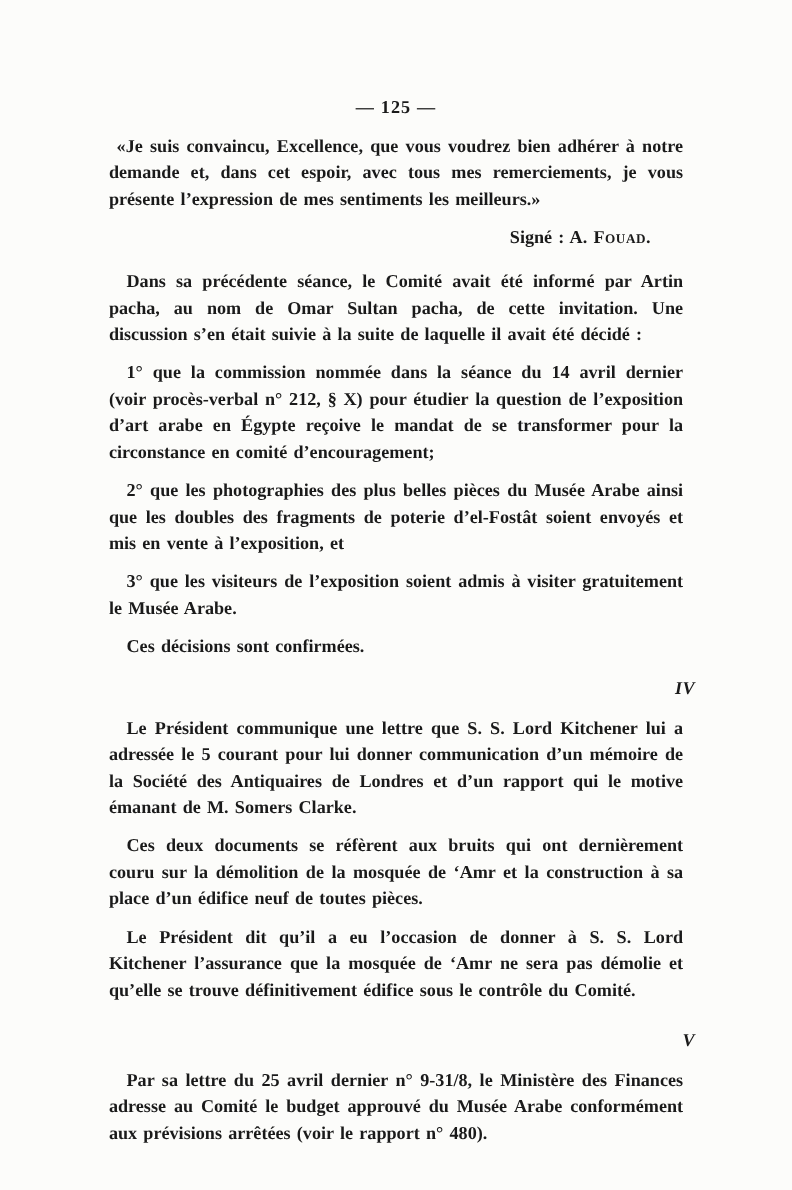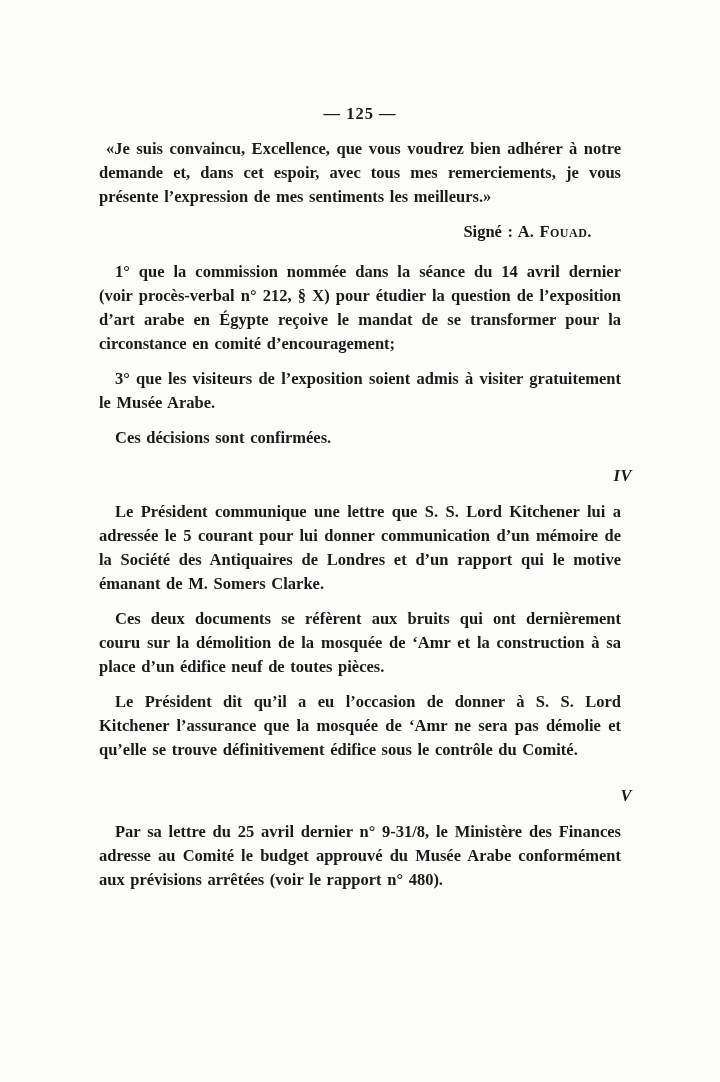--- a/index.html
+++ b/index.html
@@ -17,21 +17,21 @@
     background: #fcfcfa;
     color: #1a1a1a;
     font-family: "Liberation Serif", "DejaVu Serif", serif;
     font-weight: 700;
     font-size: 16.5px;
     line-height: 24px;
     overflow: hidden;
   }
   .page-number {
     text-align: center;
-    margin: 16px 0 8px 0;
+    margin: 0 0 8px 0;
     letter-spacing: 1px;
   }
   p.para {
     margin: 11px;
     text-align: justify;
     text-indent: 16px;
     word-spacing: 1.5px;
   }
   p.quote {
     text-indent: 7px;
@@ -64,23 +64,25 @@
 <body>
 
 <div class="page">
 
   <div class="page-number">— 125 —</div>
 
   <p class="para quote">«Je suis convaincu, Excellence, que vous voudrez bien adhérer à notre demande et, dans cet espoir, avec tous mes remerciements, je vous présente l’expression de mes sentiments les meilleurs.»</p>
 
   <p class="para signature"><span>Signé : A. </span><span class="smallcaps">Fouad.</span></p>
 
+  <p class="para">Dans sa précédente séance, le Comité avait été informé par Artin pacha, au nom de Omar Sultan pacha, de cette invitation. Une discussion s’en était suivie à la suite de laquelle il avait été décidé :</p>
 
   <p class="para gap-before">1° que la commission nommée dans la séance du 14 avril dernier (voir procès-verbal n° 212, § X) pour étudier la question de l’exposition d’art arabe en Égypte reçoive le mandat de se transformer pour la circonstance en comité d’encouragement;</p>
 
+  <p class="para gap-before">2° que les photographies des plus belles pièces du Musée Arabe ainsi que les doubles des fragments de poterie d’el-Fostât soient envoyés et mis en vente à l’exposition, et</p>
 
   <p class="para gap-before">3° que les visiteurs de l’exposition soient admis à visiter gratuitement le Musée Arabe.</p>
 
   <p class="para">Ces décisions sont confirmées.</p>
 
   <div class="para section-heading">IV</div>
 
   <p class="para">Le Président communique une lettre que S. S. Lord Kitchener lui a adressée le 5 courant pour lui donner communication d’un mémoire de la Société des Antiquaires de Londres et d’un rapport qui le motive émanant de M. Somers Clarke.</p>
 
   <p class="para">Ces deux documents se réfèrent aux bruits qui ont dernièrement couru sur la démolition de la mosquée de ‘Amr et la construction à sa place d’un édifice neuf de toutes pièces.</p>

